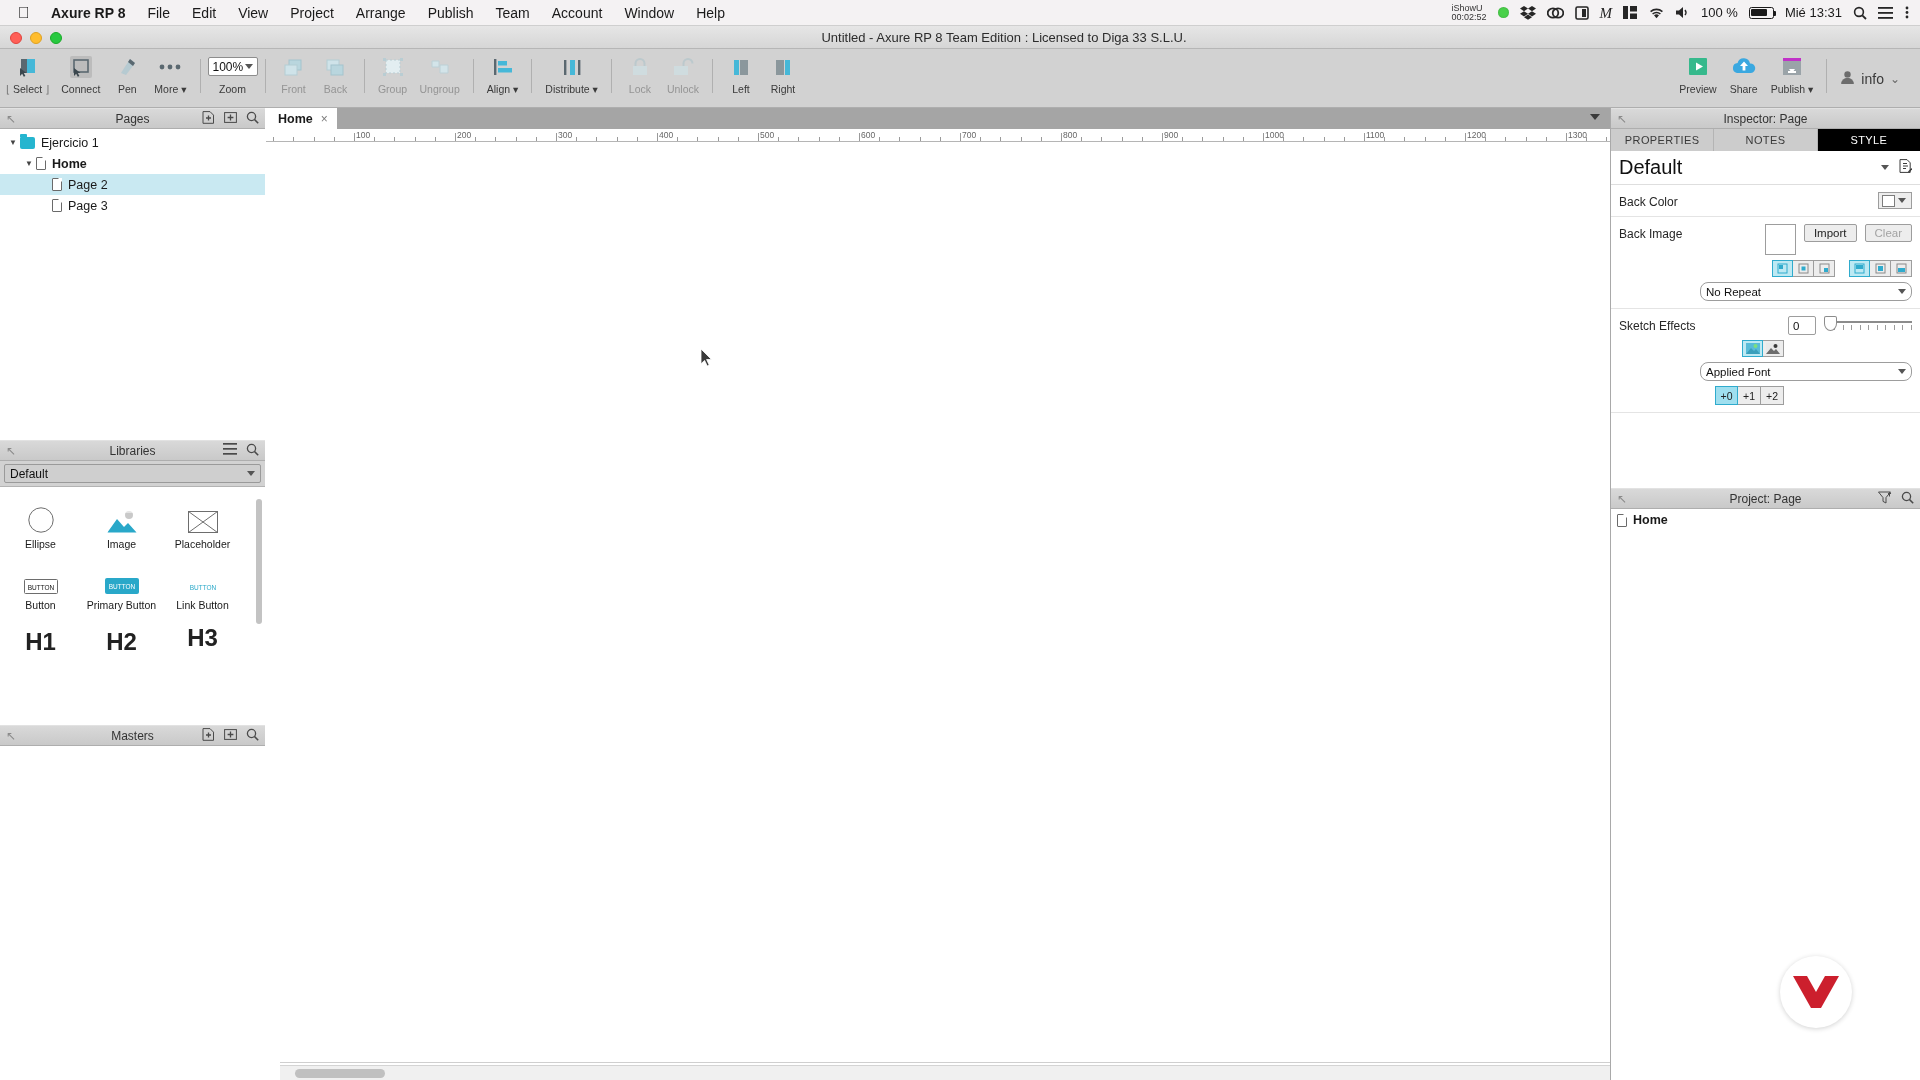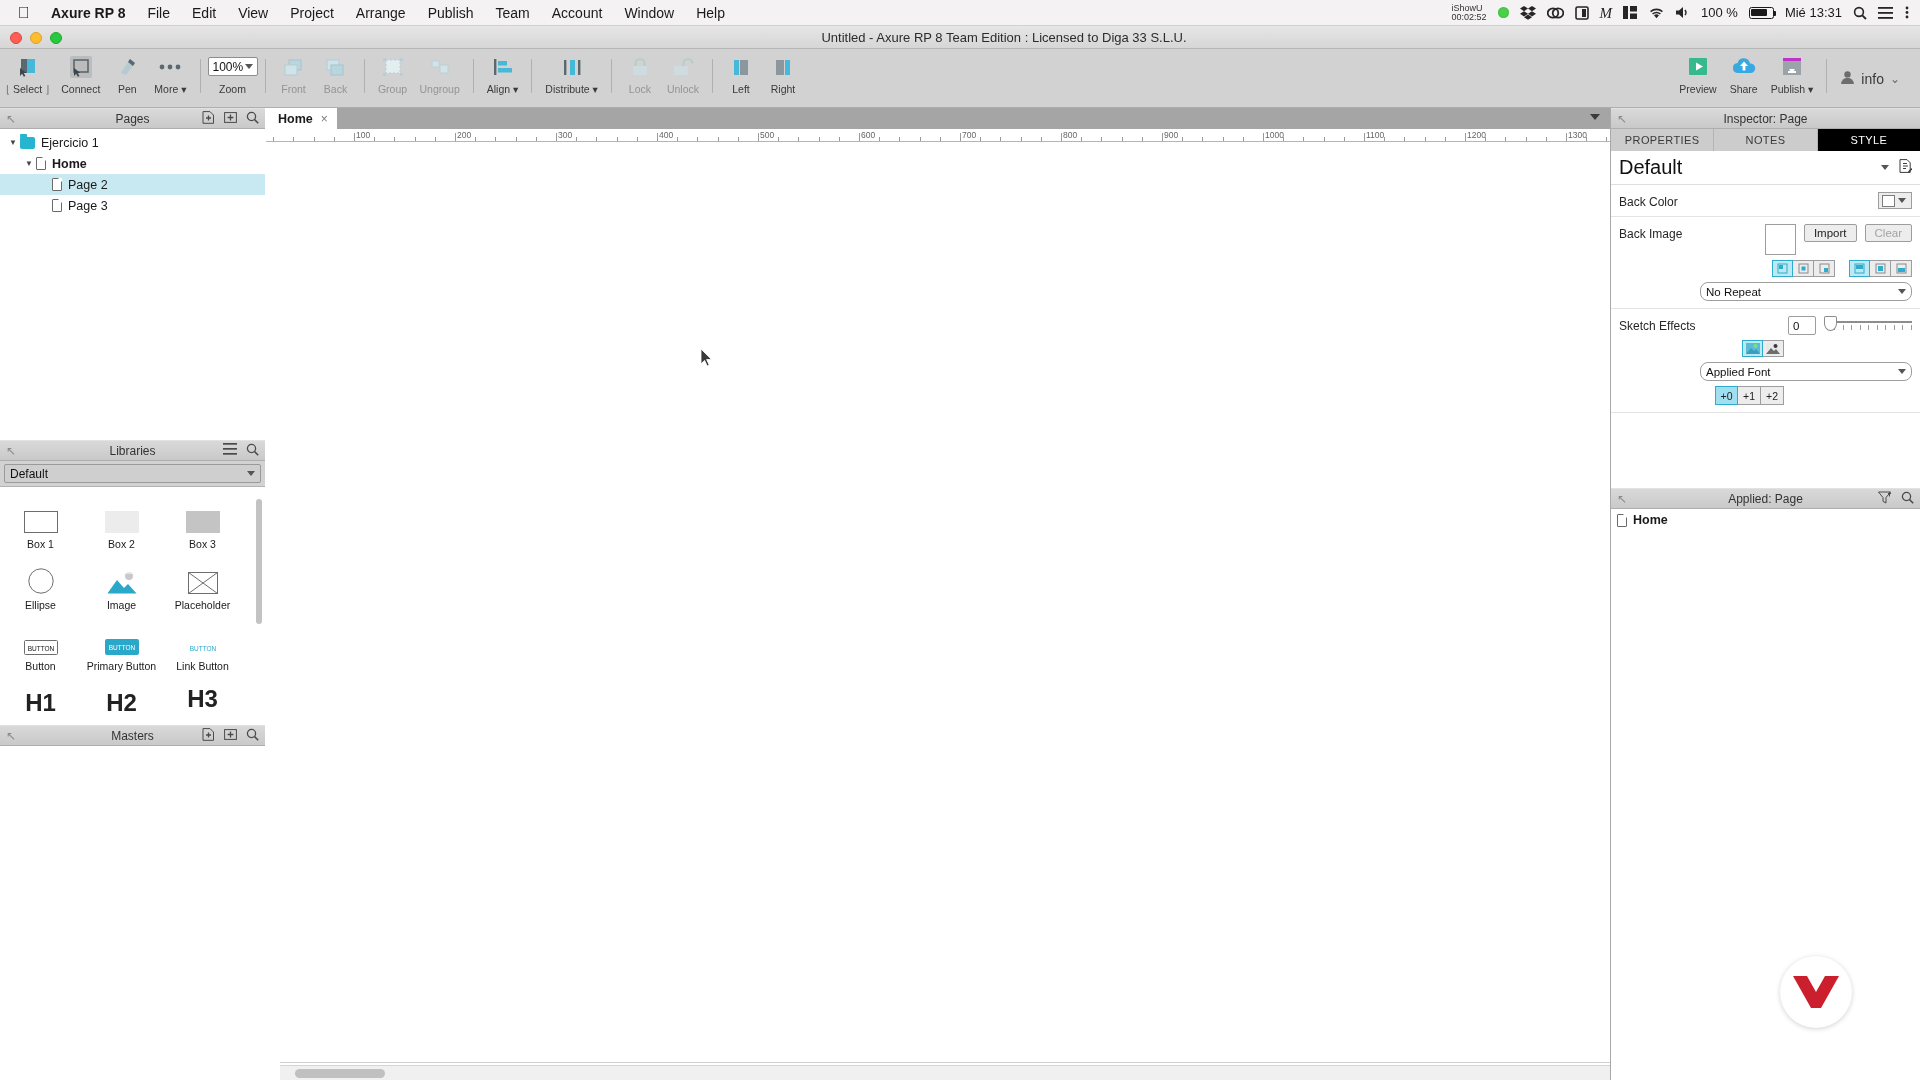--- a/index.html
+++ b/index.html
@@ -573,46 +573,20 @@
           </span>
         </span>
       </div>
       <div class="lib-select-wrap">
         <div class="lib-select">
           <span>Default</span>
           <span class="caret-dn"></span>
         </div>
       </div>
       <div class="lib-grid">
-        <div class="lib-row">
-          <div class="lib-cell">
-            <div class="ic">
-                <svg width="34" height="22">
-                  <rect x=".5" y=".5" width="33" height="21" fill="#fff" stroke="#6d6d6d"></rect>
-                </svg>
-              </div>
-            <div class="nm">Box 1</div>
-          </div>
-          <div class="lib-cell">
-            <div class="ic">
-                <svg width="34" height="22">
-                  <rect x=".5" y=".5" width="33" height="21" fill="#ececec" stroke="#ececec"></rect>
-                </svg>
-              </div>
-            <div class="nm">Box 2</div>
-          </div>
-          <div class="lib-cell">
-            <div class="ic">
-                <svg width="34" height="22">
-                  <rect x=".5" y=".5" width="33" height="21" fill="#c4c4c4" stroke="#c4c4c4"></rect>
-                </svg>
-              </div>
-            <div class="nm">Box 3</div>
-          </div>
-        </div>
         <div class="lib-row">
           <div class="lib-cell">
             <div class="ic">
                 <svg width="26" height="26">
                   <circle cx="13" cy="13" r="12.2" fill="#fff" stroke="#6d6d6d"></circle>
                 </svg>
               </div>
             <div class="nm">Ellipse</div>
           </div>
           <div class="lib-cell">
@@ -1027,21 +1001,21 @@
           <span class="sg on">+0</span>
           <span class="sg">+1</span>
           <span class="sg">+2</span>
         </span>
       </span>
     </div>
 
     <div class="outline-panel">
       <div class="panel-header">
         <span class="ph-left">↖</span>
-        <span class="ph-title">Applied: Page</span>
+        <span class="ph-title">Project: Page</span>
         <span class="ph-right">
           <span class="ph-ico">
             <svg width="14" height="13" viewBox="0 0 14 13">
                 <path d="M.5 1h12L8 6.6V12l-3-1.6V6.6z" fill="none" stroke="#4a4a4a"></path>
                 <path d="M11.5 5.5v-4M10 3l1.5-1.6L13 3" fill="none" stroke="#4a4a4a"></path>
               </svg>
           </span>
           <span class="ph-ico">
             <svg width="13" height="13" viewBox="0 0 13 13">
                 <circle cx="5.5" cy="5.5" r="4.1" fill="none" stroke="#4a4a4a" stroke-width="1.3"></circle>

